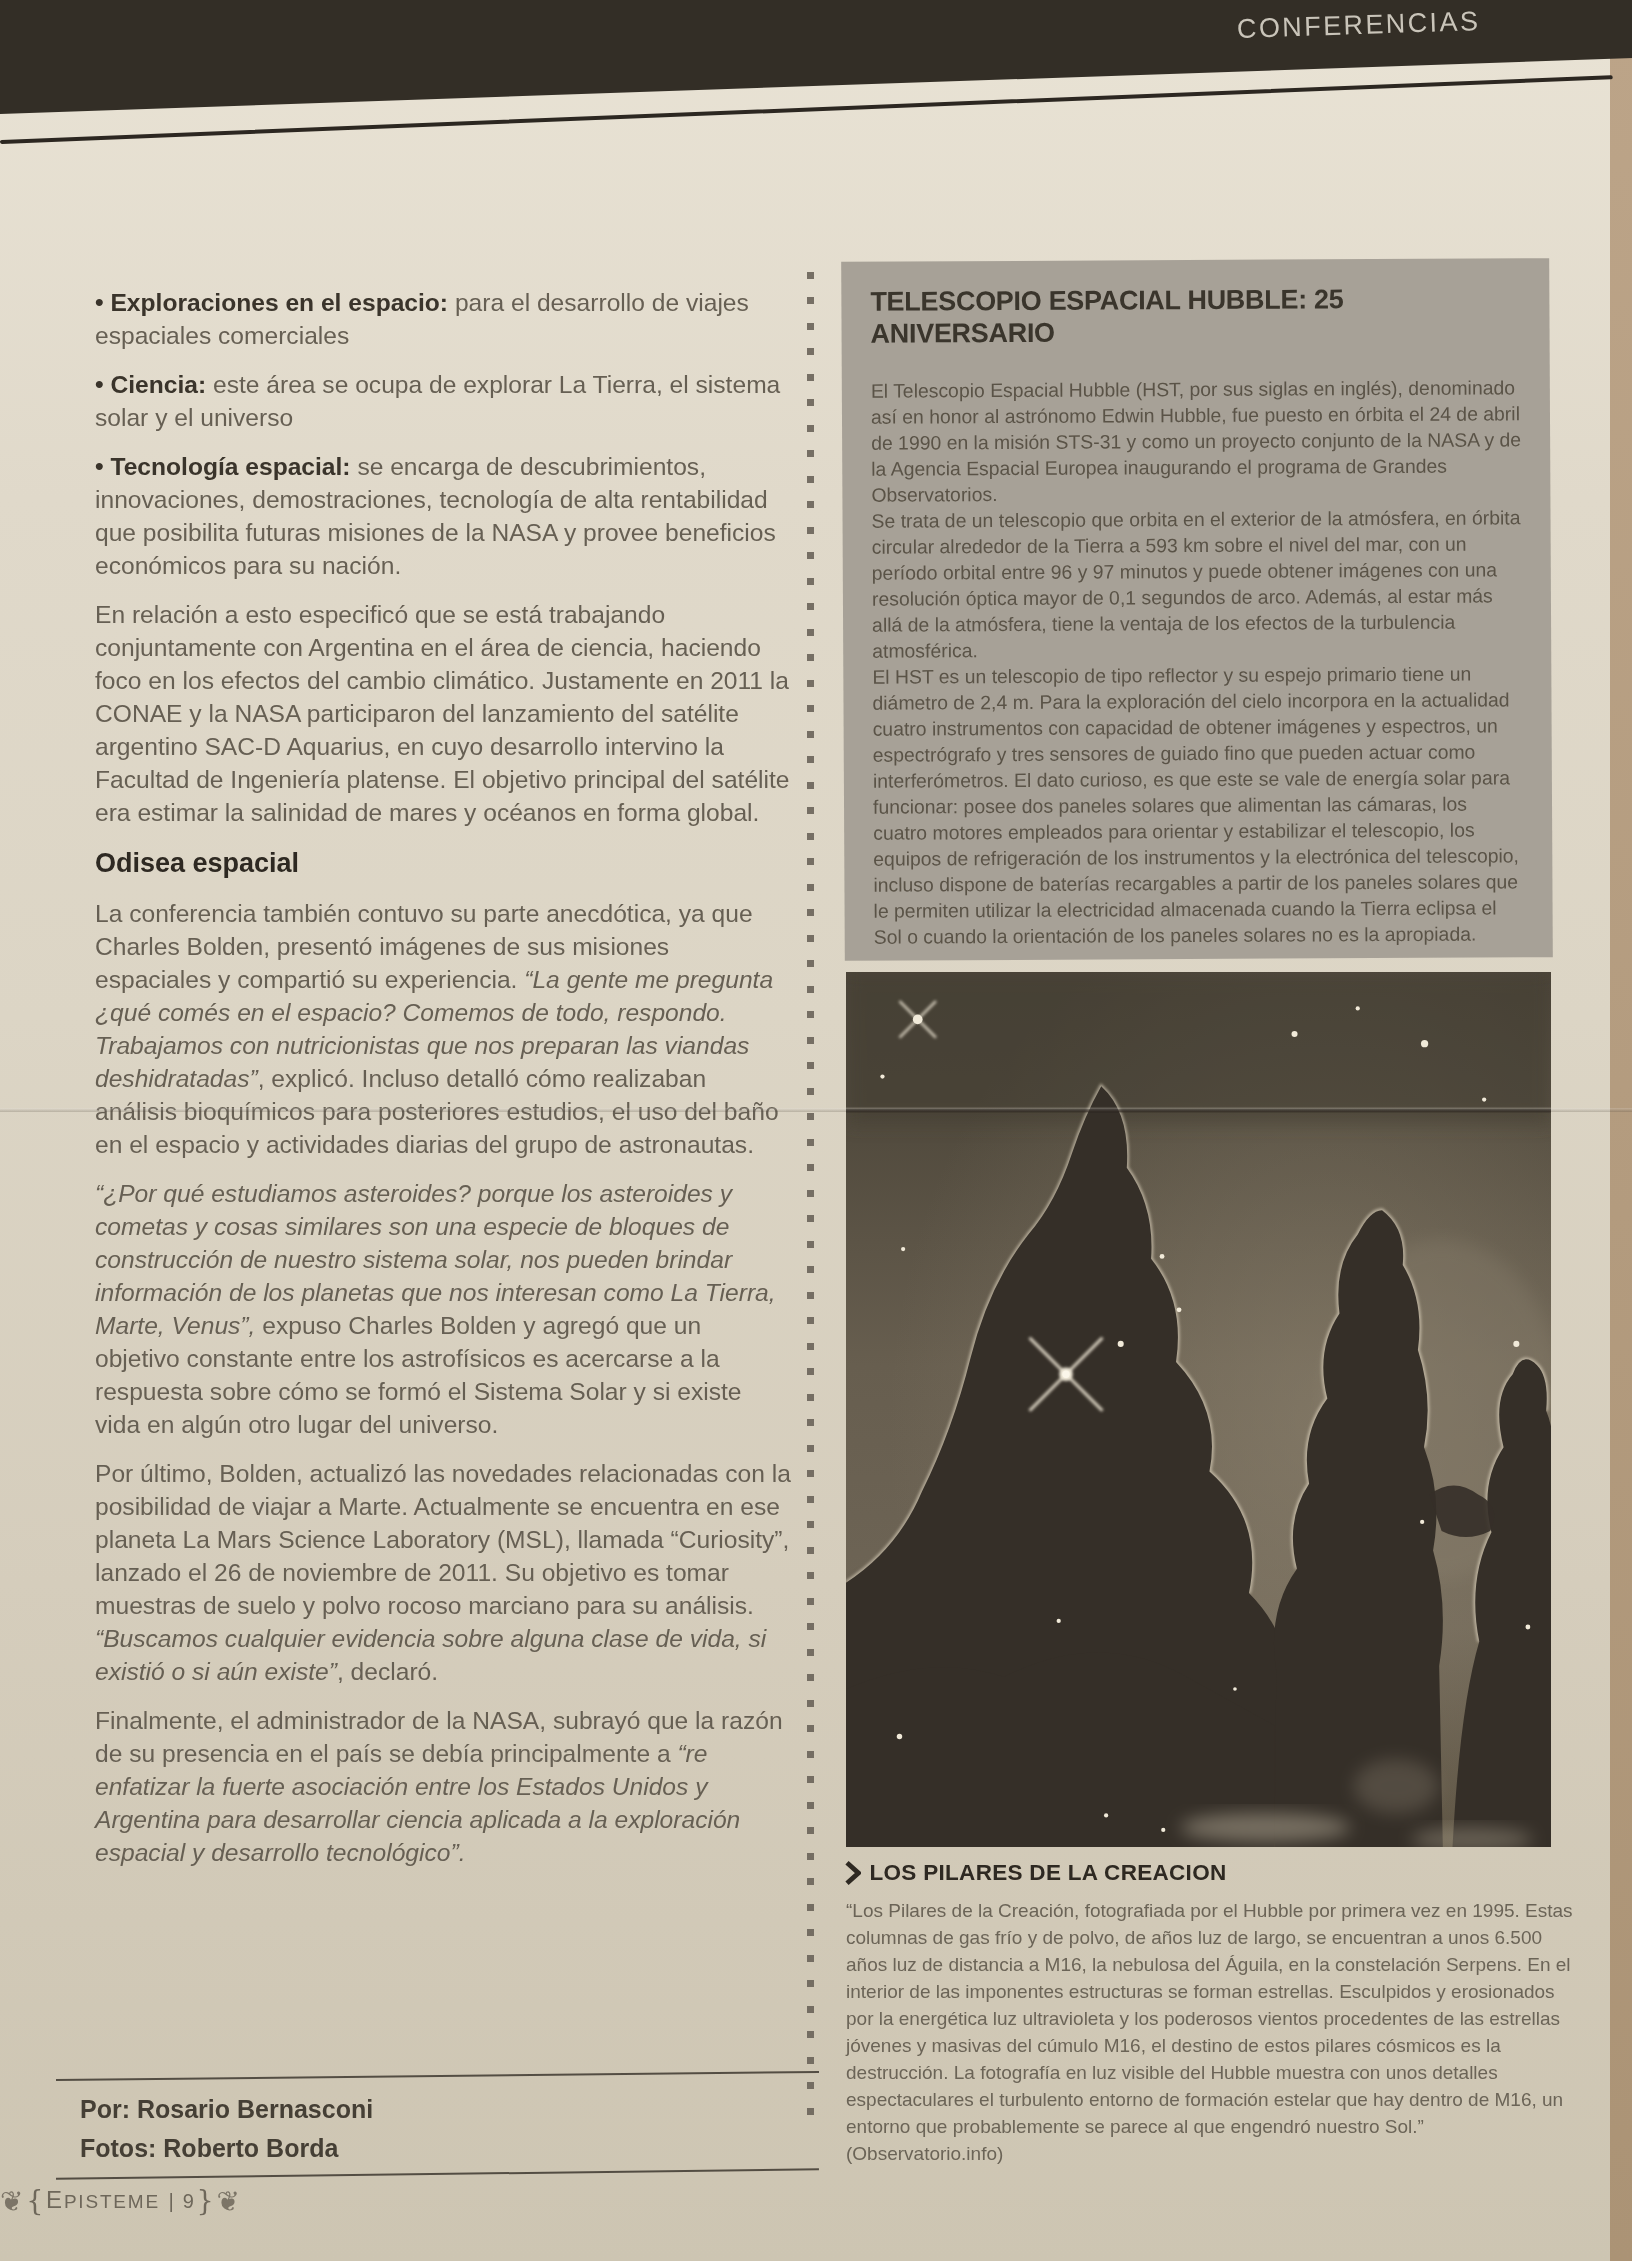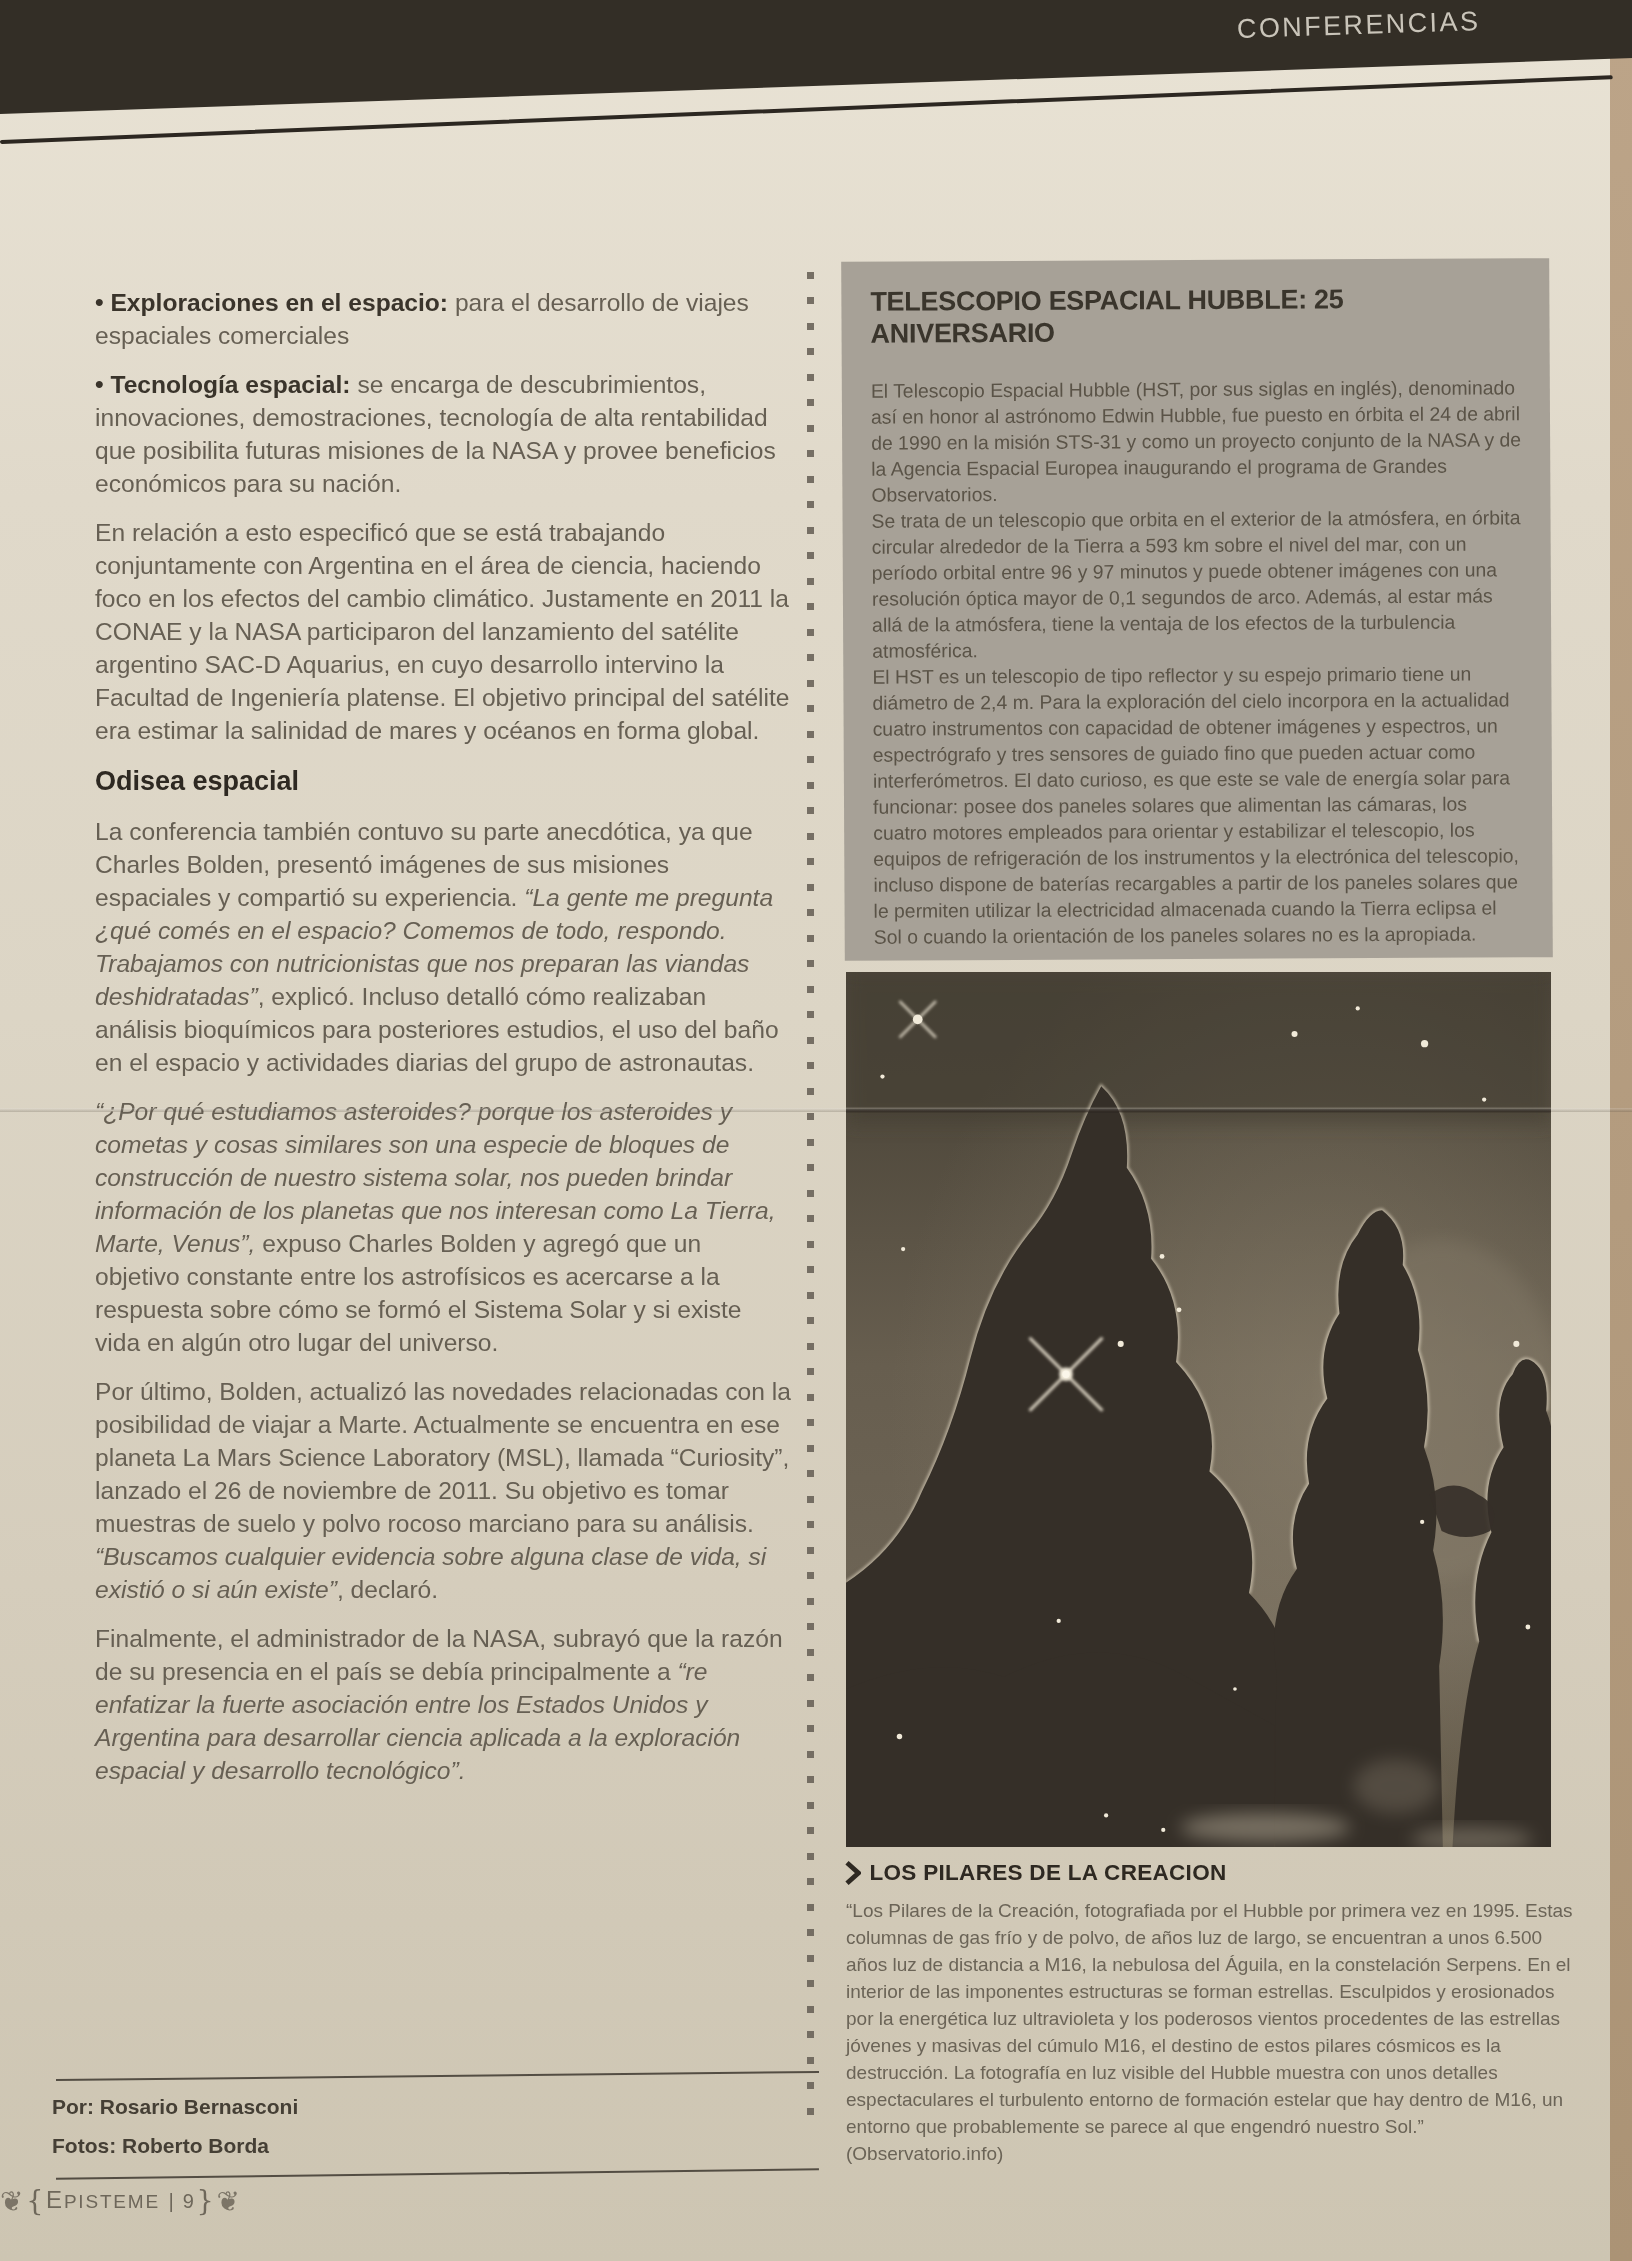--- a/index.html
+++ b/index.html
@@ -25,21 +25,21 @@
   .bullet{margin-bottom:34px;}
   .blabel{font-weight:700;color:#3a342b;}
   .bdot{font-weight:700;color:#3a342b;}
   .para{margin-top:33px;}
   .para-first{margin-top:61px;}
   .h-odisea{margin-top:33px;font-size:27px;line-height:36px;font-weight:700;color:#2e2922;}
   .it{font-style:italic;}
   .rule{height:2.4px;background:#534d43;}
   .rule-a{left:56px;top:2075px;width:763px;transform:rotate(-0.6deg);}
   .rule-b{left:56px;top:2173px;width:763px;transform:rotate(-0.7deg);}
-  .byline{left:52px;font-size:21px;font-weight:700;color:#453f35;}
+  .byline{left:80px;font-size:25px;font-weight:700;color:#453f35;}
   .byline1{top:2095px;}
   .byline2{top:2134px;}
   
   .dots{left:807px;top:272px;width:6.7px;height:1844px;
     background:repeating-linear-gradient(180deg,#6a6359 0 6.7px,transparent 6.7px 25.5px);opacity:.9;}
   
   .graybox{left:843px;top:260px;width:708px;height:699px;box-sizing:border-box;
     background:#a7a197;transform:rotate(-0.3deg);padding:24px 27px 16px 29px;color:#5a5347;}
   .graybox h2{margin:0 0 28px 0;font-size:27px;line-height:32px;font-weight:700;
     letter-spacing:-0.3px;color:#3a352c;}
@@ -66,20 +66,21 @@
 <div class="page">
 
   <div class="abs kraft"></div>
 
   <div class="abs top-band"></div>
   <div class="abs conferencias">CONFERENCIAS</div>
   <div class="abs rule-top"></div>
 
   <div class="abs col-left">
     <p class="bullet"><span class="bdot">• </span><span class="blabel">Exploraciones en el espacio:</span><span> para el desarrollo de viajes espaciales comerciales</span></p>
+    <p class="bullet"><span class="bdot">• </span><span class="blabel">Ciencia:</span><span> este área se ocupa de explorar La Tierra, el sistema solar y el universo</span></p>
     <p class="bullet"><span class="bdot">• </span><span class="blabel">Tecnología espacial:</span><span> se encarga de descubrimientos, innovaciones, demostraciones, tecnología de alta rentabilidad que posibilita futuras misiones de la NASA y provee beneficios económicos para su nación.</span></p>
 
     <p class="para para-first">En relación a esto especificó que se está trabajando conjuntamente con Argentina en el área de ciencia, haciendo foco en los efectos del cambio climático. Justamente en 2011 la CONAE y la NASA participaron del lanzamiento del satélite argentino SAC-D Aquarius, en cuyo desarrollo intervino la Facultad de Ingeniería platense. El objetivo principal del satélite era estimar la salinidad de mares y océanos en forma global.</p>
 
     <p class="h-odisea">Odisea espacial</p>
     <p><span>La conferencia también contuvo su parte anecdótica, ya que Charles Bolden, presentó imágenes de sus misiones espaciales y compartió su experiencia. </span><span class="it">“La gente me pregunta ¿qué comés en el espacio? Comemos de todo, respondo. Trabajamos con nutricionistas que nos preparan las viandas deshidratadas”</span><span>, explicó. Incluso detalló cómo realizaban análisis bioquímicos para posteriores estudios, el uso del baño en el espacio y actividades diarias del grupo de astronautas.</span></p>
     <p class="para"><span class="it">“¿Por qué estudiamos asteroides? porque los asteroides y cometas y cosas similares son una especie de bloques de construcción de nuestro sistema solar, nos pueden brindar información de los planetas que nos interesan como La Tierra, Marte, Venus”,</span><span> expuso Charles Bolden y agregó que un objetivo constante entre los astrofísicos es acercarse a la respuesta sobre cómo se formó el Sistema Solar y si existe vida en algún otro lugar del universo.</span></p>
     <p class="para"><span>Por último, Bolden, actualizó las novedades relacionadas con la posibilidad de viajar a Marte. Actualmente se encuentra en ese planeta La Mars Science Laboratory (MSL), llamada “Curiosity”, lanzado el 26 de noviembre de 2011. Su objetivo es tomar muestras de suelo y polvo rocoso marciano para su análisis. </span><span class="it">“Buscamos cualquier evidencia sobre alguna clase de vida, si existió o si aún existe”</span><span>, declaró.</span></p>
     <p class="para"><span>Finalmente, el administrador de la NASA, subrayó que la razón de su presencia en el país se debía principalmente a </span><span class="it">“re enfatizar la fuerte asociación entre los Estados Unidos y Argentina para desarrollar ciencia aplicada a la exploración espacial y desarrollo tecnológico”.</span></p>
   </div>

